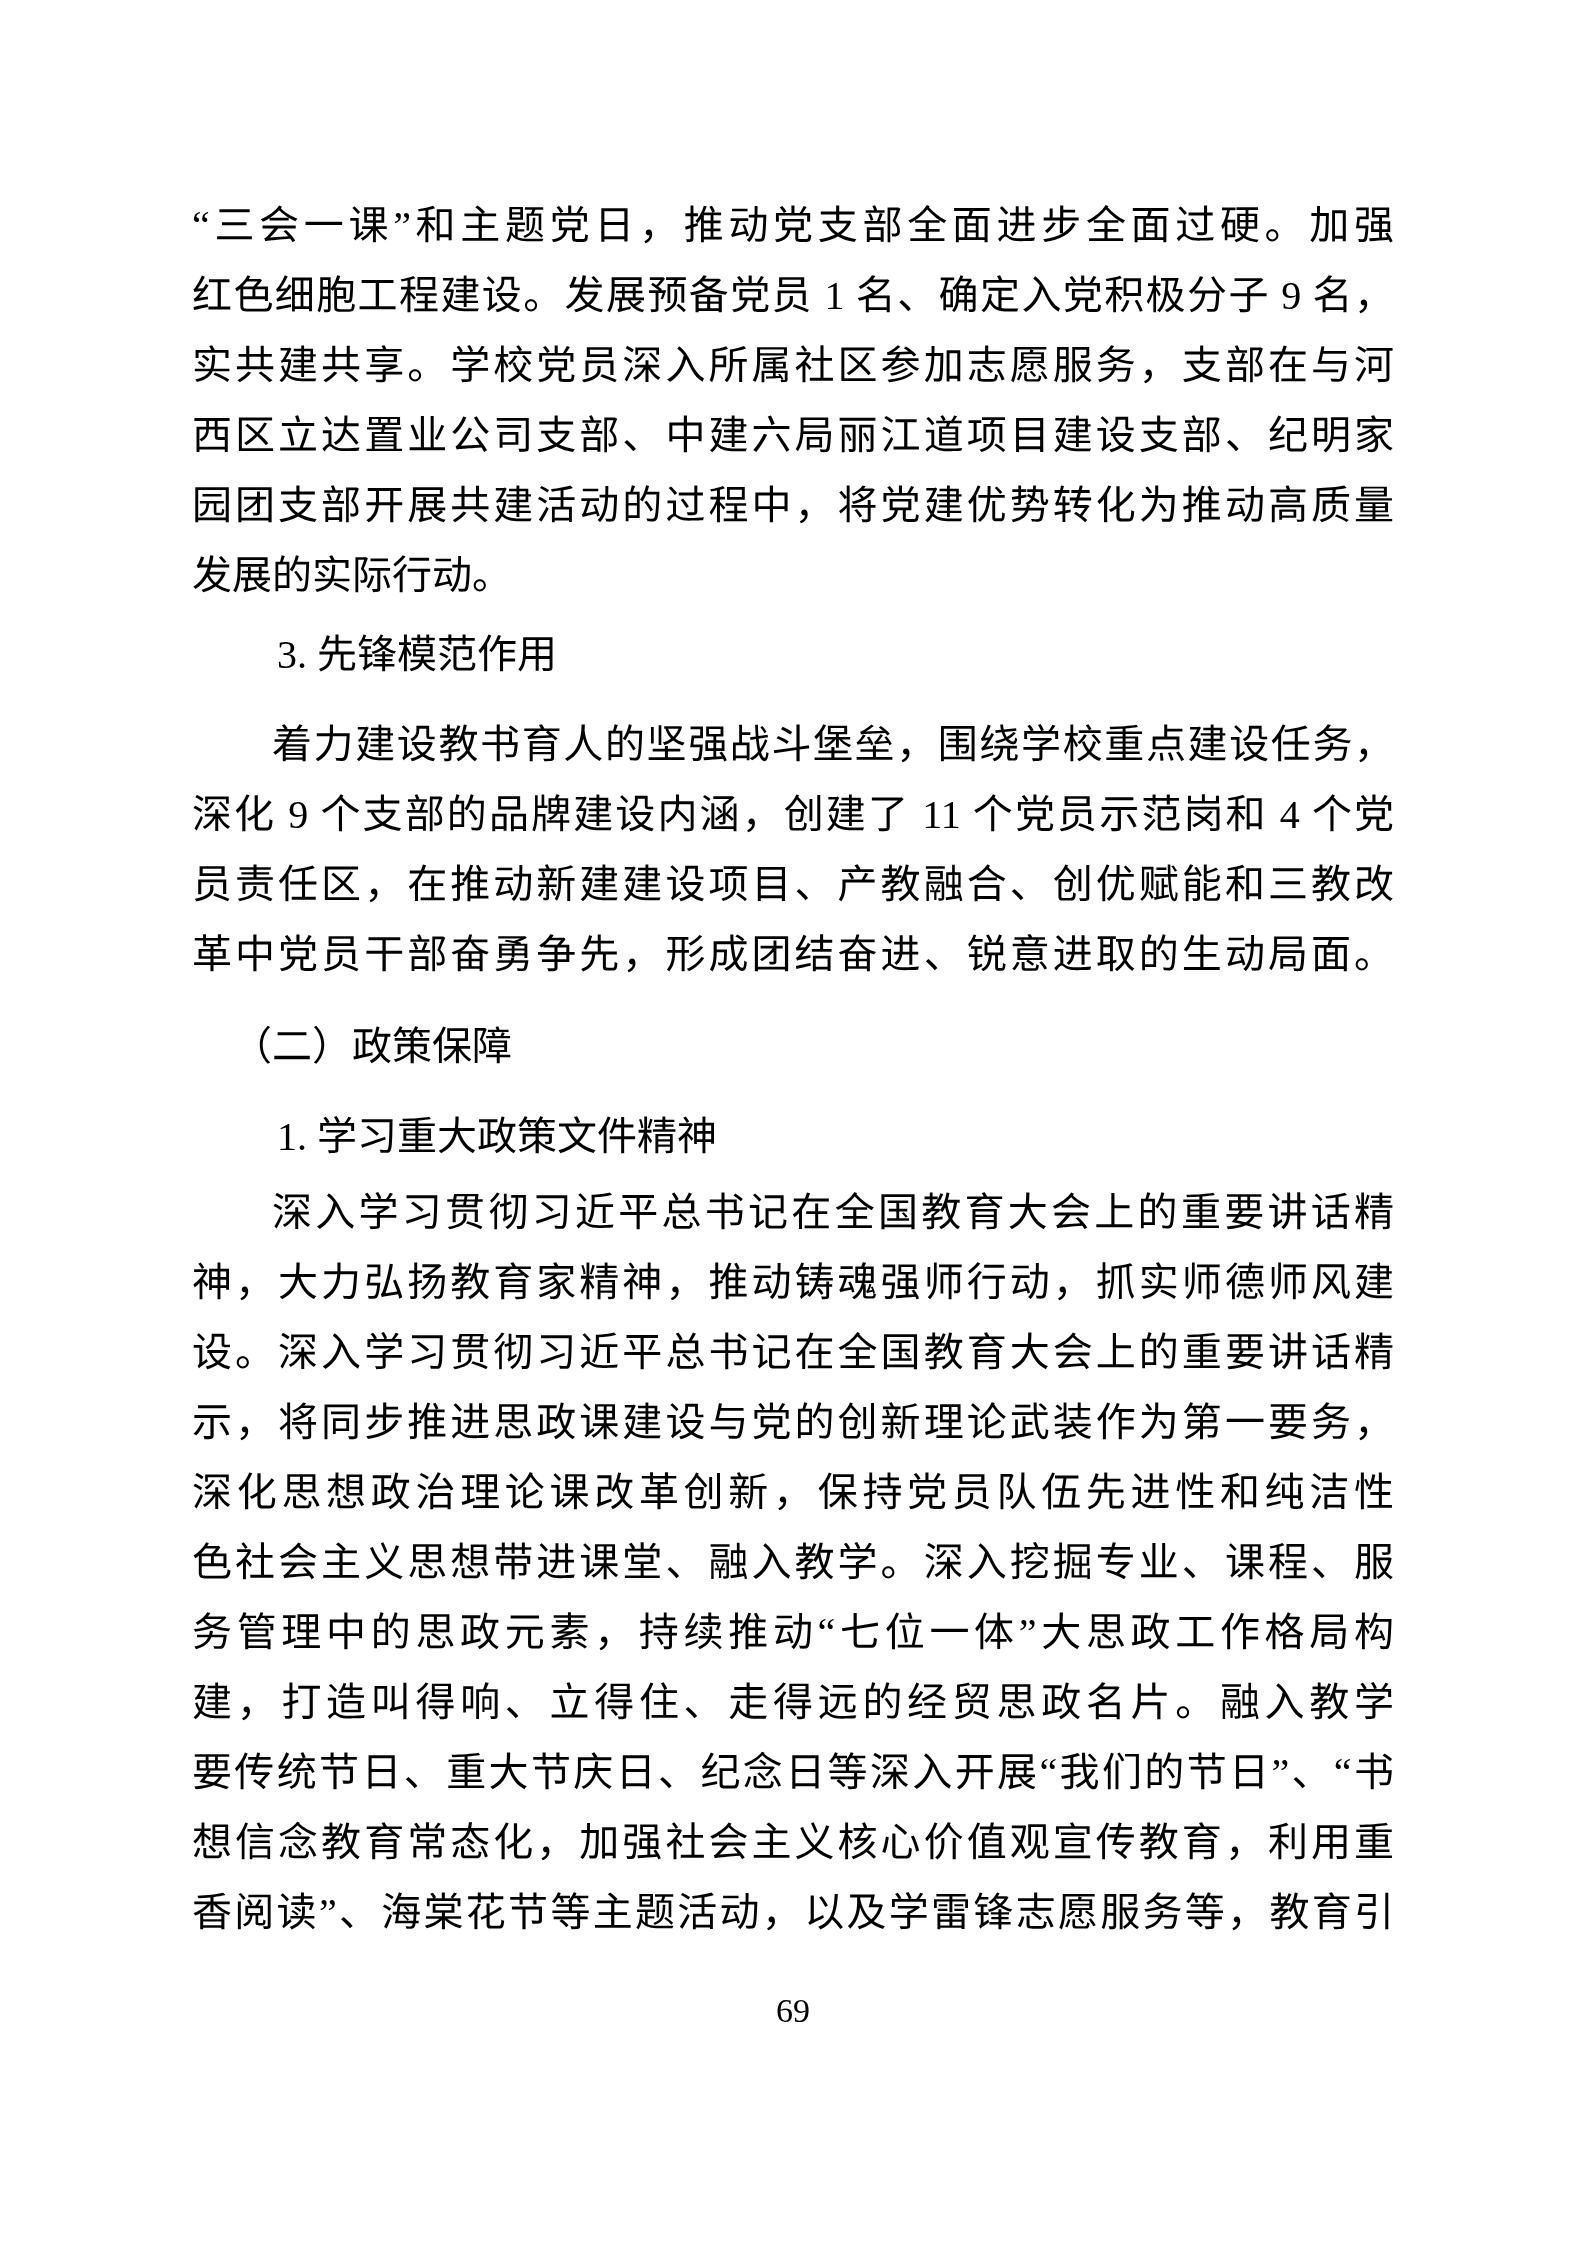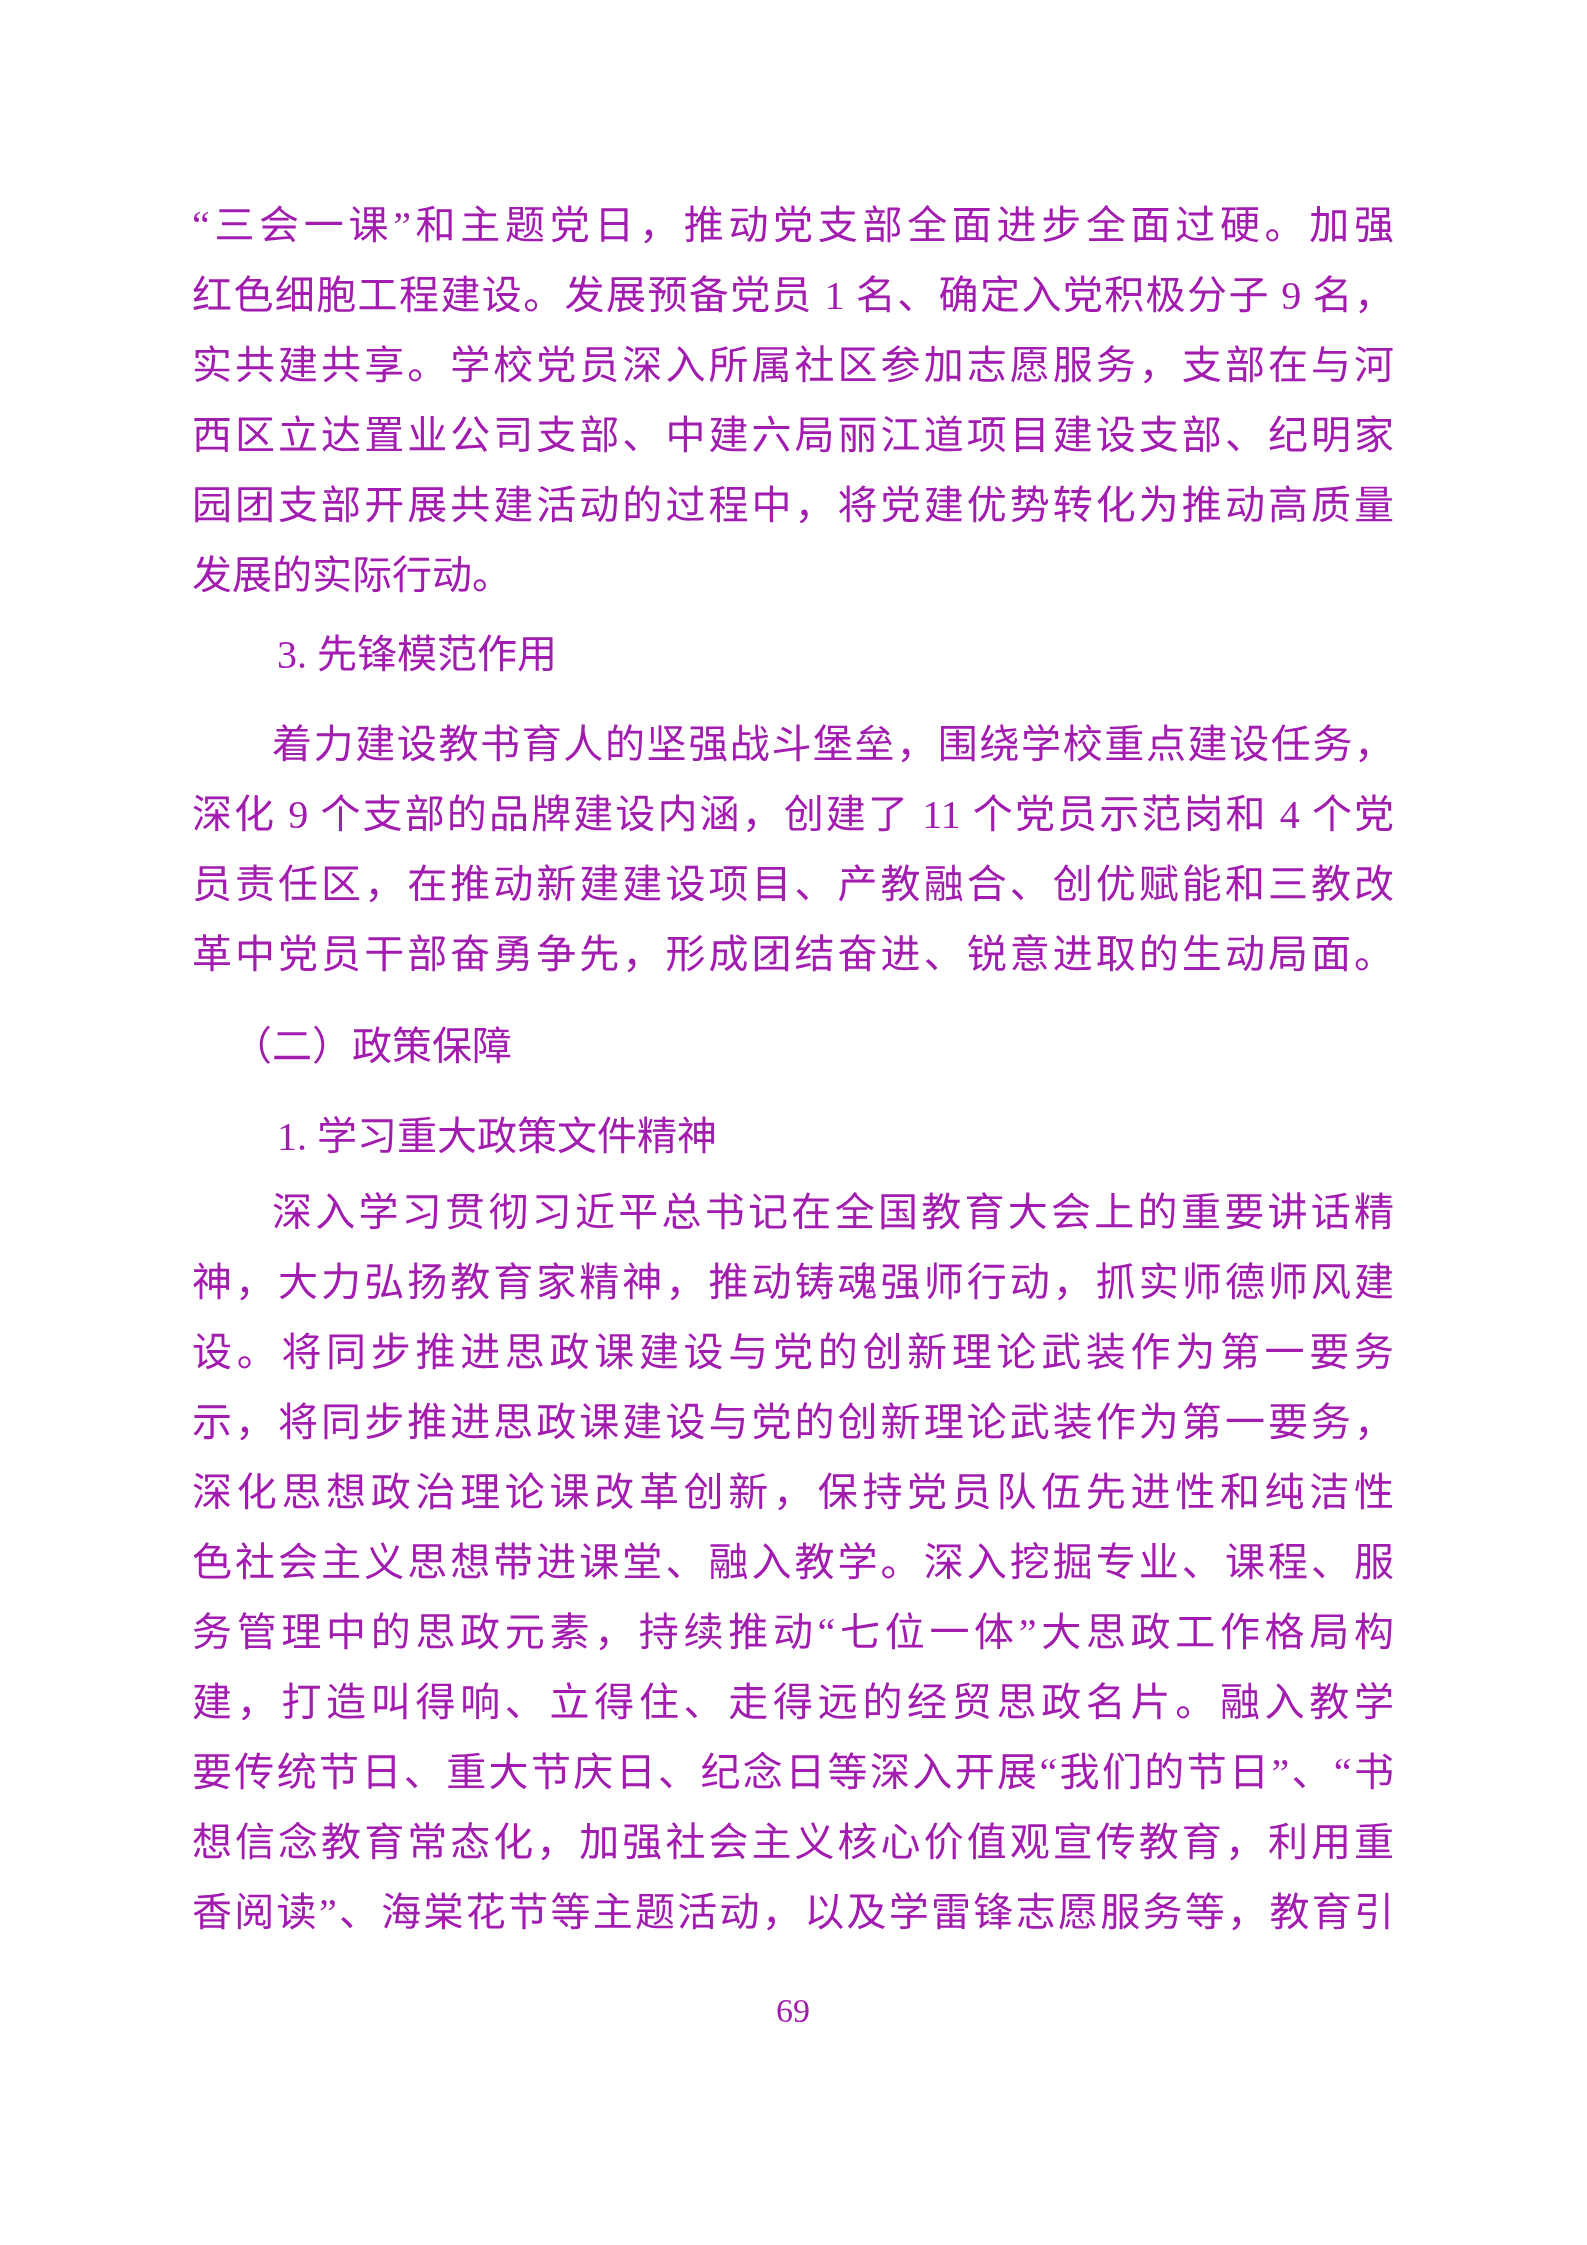--- a/index.html
+++ b/index.html
@@ -7,21 +7,21 @@
     padding: 0;
     background: #ffffff;
   }
   .page {
     position: relative;
     width: 1587px;
     height: 2245px;
     background: #ffffff;
     overflow: hidden;
     font-family: "Liberation Serif", "DejaVu Serif", serif;
-    color: #a21caf;
+    color: #000000;
   }
   .content {
     position: absolute;
     left: 192px;
     top: 191px;
     width: 1202px;
   }
   .block { margin: 0; }
   .line {
     height: 70px;
@@ -80,21 +80,21 @@
       </div>
       <div class="block block-heading-policy-support">
         <div class="line heading-line">（二）政策保障</div>
       </div>
       <div class="block block-heading-study-policy">
         <div class="line heading-line">1. 学习重大政策文件精神</div>
       </div>
       <div class="block block-para-study-policy-spirit">
         <div class="line indent">深入学习贯彻习近平总书记在全国教育大会上的重要讲话精</div>
         <div class="line">神，大力弘扬教育家精神，推动铸魂强师行动，抓实师德师风建</div>
-        <div class="line">设。将同步推进思政课建设与党的创新理论武装作为第一要务</div>
+        <div class="line">设。深入学习贯彻习近平总书记在全国教育大会上的重要讲话精</div>
         <div class="line">示，将同步推进思政课建设与党的创新理论武装作为第一要务，</div>
         <div class="line">深化思想政治理论课改革创新，保持党员队伍先进性和纯洁性</div>
         <div class="line">色社会主义思想带进课堂、融入教学。深入挖掘专业、课程、服</div>
         <div class="line">务管理中的思政元素，持续推动“七位一体”大思政工作格局构</div>
         <div class="line">建，打造叫得响、立得住、走得远的经贸思政名片。融入教学</div>
         <div class="line">要传统节日、重大节庆日、纪念日等深入开展“我们的节日”、“书</div>
         <div class="line">想信念教育常态化，加强社会主义核心价值观宣传教育，利用重</div>
         <div class="line">香阅读”、海棠花节等主题活动，以及学雷锋志愿服务等，教育引</div>
       </div>
       <div class="footer">69</div>

